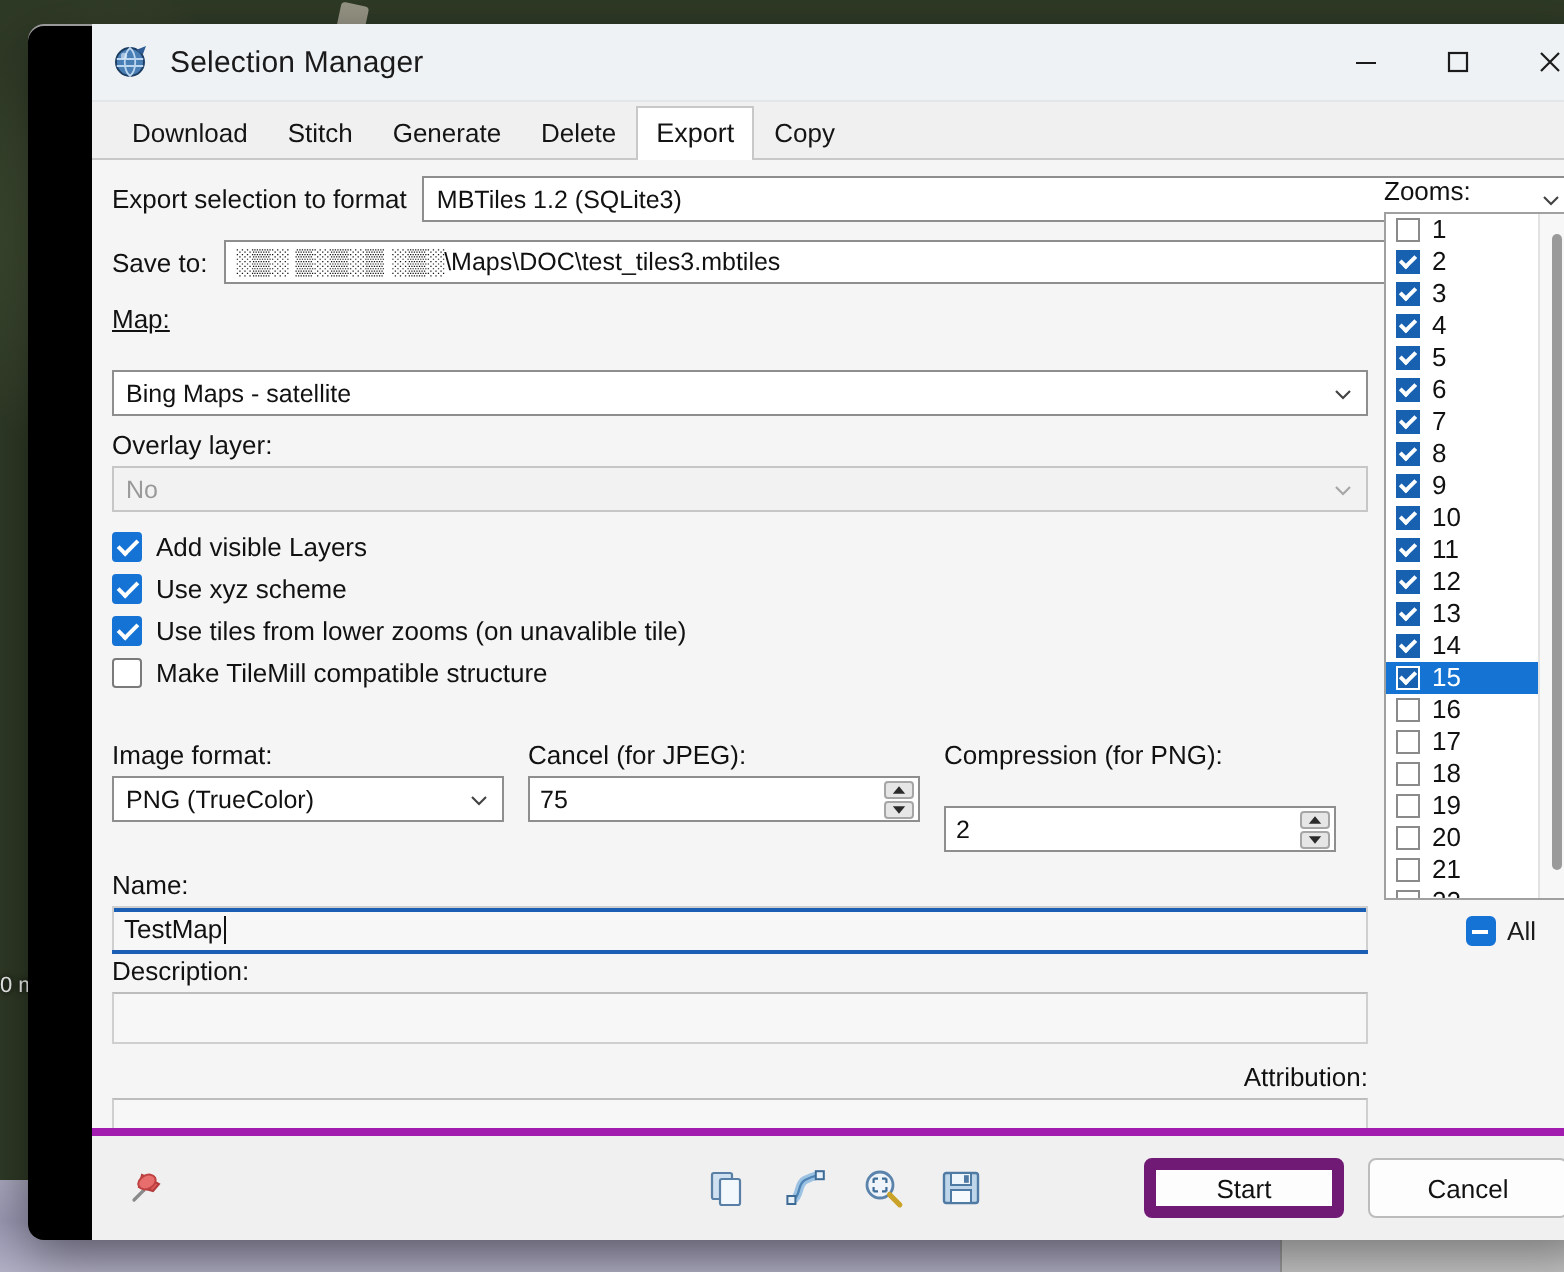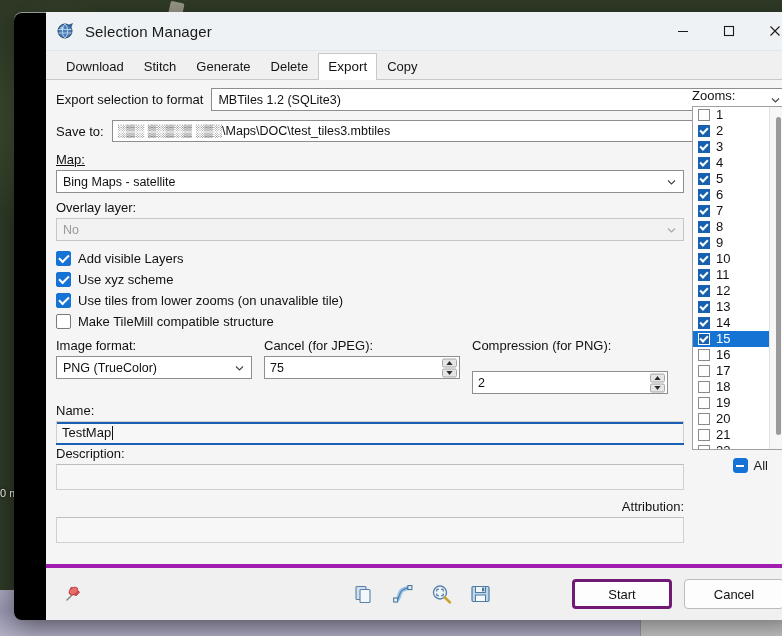--- a/index.html
+++ b/index.html
@@ -225,21 +225,21 @@
     display:flex;align-items:center;gap:17px;
   }
   .ticon{width:22px;height:22px;cursor:default;}
   .ticon svg{display:block;}
   .btn{
     width:100px;height:30px;box-sizing:border-box;
     border:1px solid #bcbcbc;border-radius:4px;background:#fdfdfd;
     font-family:"Liberation Sans", sans-serif;font-size:13px;color:#111;
     display:flex;align-items:center;justify-content:center;cursor:default;
   }
-  .btn.primary{border:3px solid #701a75;}
+  .btn.primary{border:6px solid #701a75;}
   .footer-right{margin-left:auto;display:flex;gap:12px;}
   .pin{width:26px;height:26px;cursor:default;}
 </style>
 </head>
 <body>
 
 <div id="bg">
   <div class="bg-sat"></div>
   <div class="bg-road" style="left:150px;top:0px;width:14px;height:200px;transform:rotate(12deg);"></div>
   <div class="bg-road" style="left:700px;top:30px;width:12px;height:300px;transform:rotate(-8deg);"></div>
@@ -308,41 +308,41 @@
     <div class="row" style="margin-bottom:10px;">
       <div class="lbl" style="margin-right:8px;">Save to:</div>
       <div class="inp" style="flex:1 1 auto;display:flex;align-items:center;">
         <span style="white-space:nowrap;overflow:hidden;">░▒░ ▒░▒░▒ ░▒░\Maps\DOC\test_tiles3.mbtiles</span>
       </div>
       <div class="inp" style="width:26px;flex:0 0 26px;margin-left:6px;display:flex;align-items:center;justify-content:center;background:#f0f0f0;border-color:#a8a8a8;cursor:default;">...</div>
     </div>
 
     <div style="width:628px;">
 
-      <div class="lbl" style="margin-bottom:3px;text-decoration:underline;">Map:</div>
+      <div class="lbl" style="margin-bottom:18px;text-decoration:underline;">Map:</div>
       <div class="combo" style="width:100%;box-sizing:border-box;margin-bottom:7px;">
         <span>Bing Maps - satellite</span>
         <span class="chev">
           <svg width="9" height="9" viewBox="0 0 9 9">
               <path d="M1 3 L4.5 6.5 L8 3" fill="none" stroke="#444" stroke-width="1.1"></path>
             </svg>
         </span>
       </div>
 
       <div class="lbl" style="margin-bottom:3px;">Overlay layer:</div>
       <div class="combo disabled" style="width:100%;box-sizing:border-box;margin-bottom:10px;">
         <span>No</span>
         <span class="chev">
           <svg width="9" height="9" viewBox="0 0 9 9">
               <path d="M1 3 L4.5 6.5 L8 3" fill="none" stroke="#a6a6a6" stroke-width="1.1"></path>
             </svg>
         </span>
       </div>
 
-      <div style="margin-bottom:9px;">
+      <div style="margin-bottom:26px;">
         <div class="cb-row">
           <span class="cb on"></span>
           <span class="txt">Add visible Layers</span>
         </div>
         <div class="cb-row">
           <span class="cb on"></span>
           <span class="txt">Use xyz scheme</span>
         </div>
         <div class="cb-row">
           <span class="cb on"></span>

